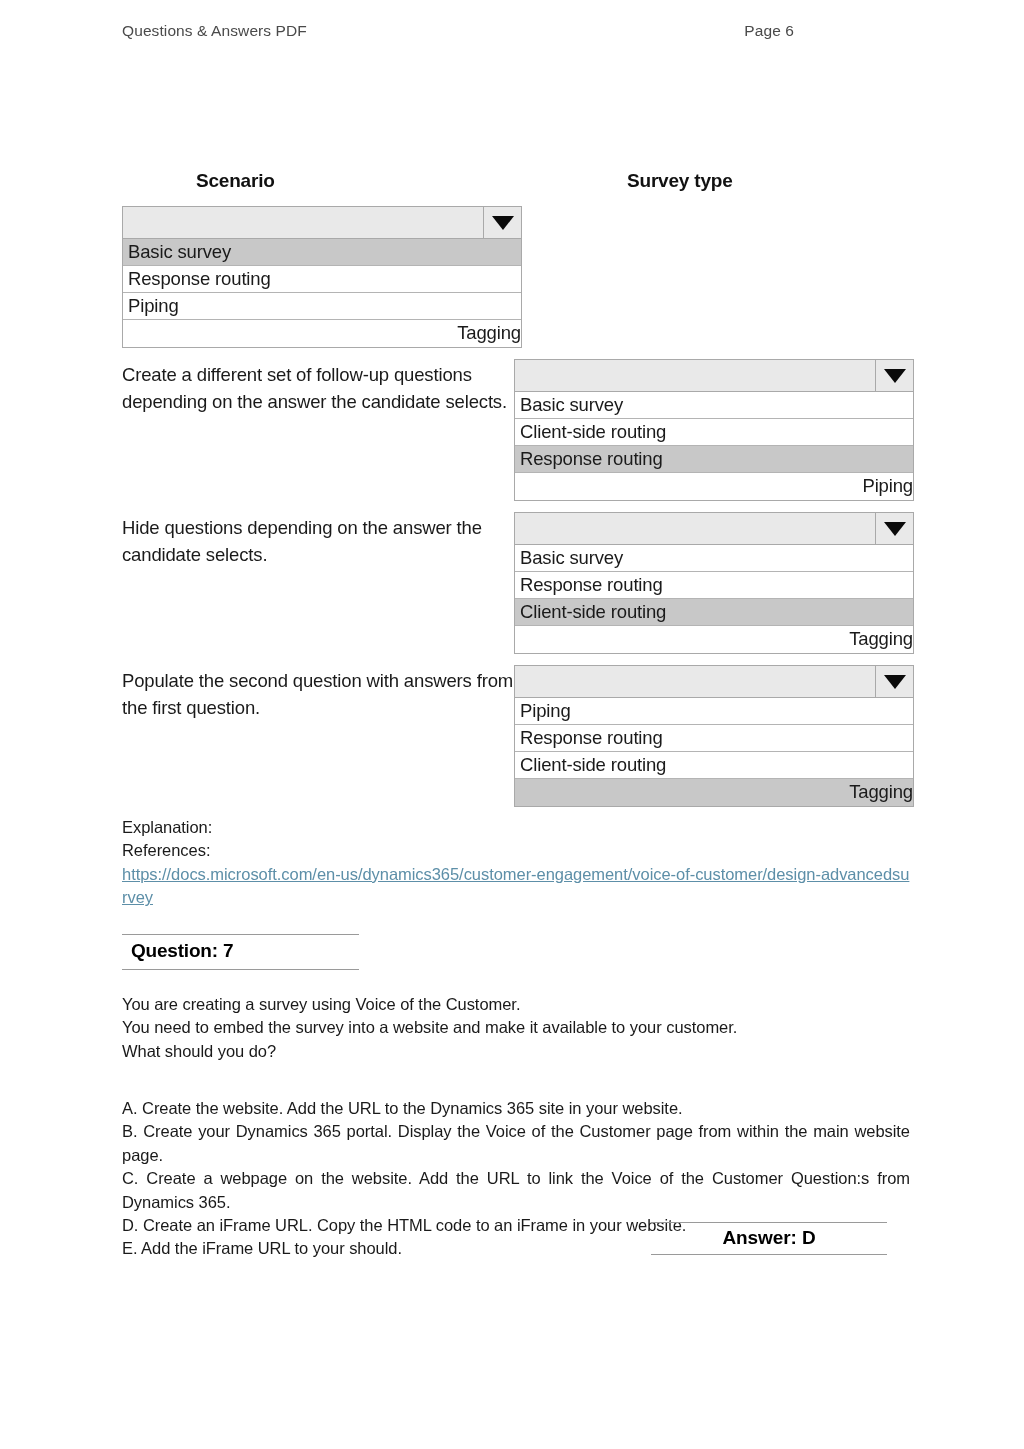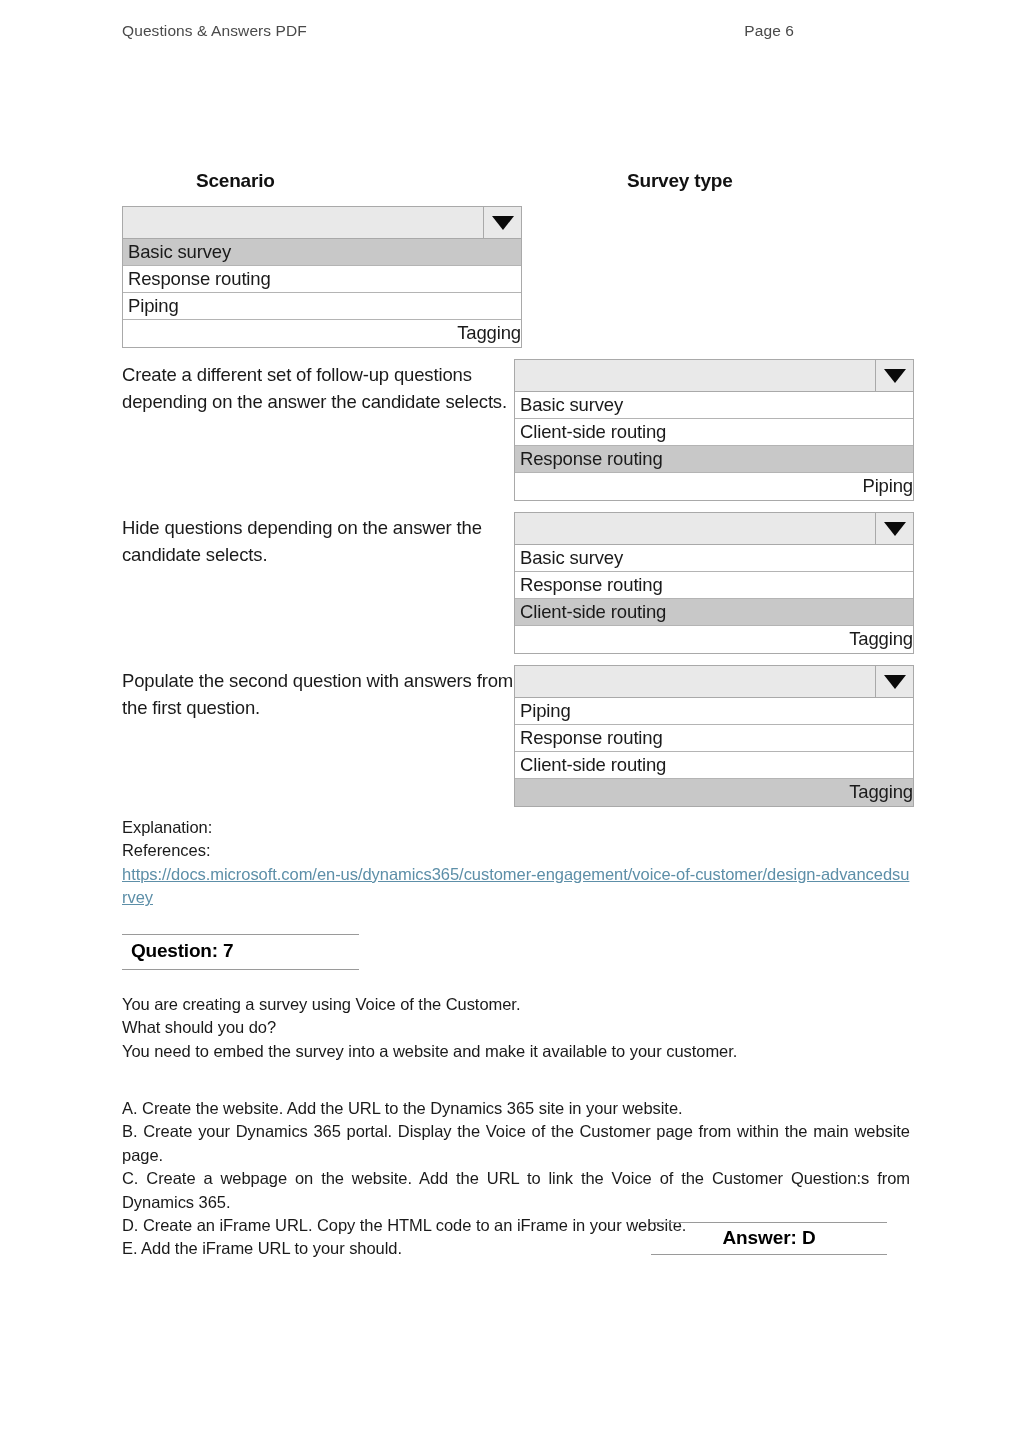--- a/index.html
+++ b/index.html
@@ -293,22 +293,22 @@
   <p class="doc-line">Explanation:</p>
   <p class="doc-line">References:</p>
   <a class="ref-link" href="#">https://docs.microsoft.com/en-us/dynamics365/customer-engagement/voice-of-customer/design-advancedsurvey</a>
 
   <div class="q-heading">
     <span class="q-heading-text">Question: 7</span>
   </div>
 
   <div class="q-stem">
     <p class="doc-line">You are creating a survey using Voice of the Customer.</p>
+    <p class="doc-line">You need to embed the survey into a website and make it available to your customer.</p>
     <p class="doc-line">What should you do?</p>
-    <p class="doc-line">You need to embed the survey into a website and make it available to your customer.</p>
   </div>
 
   <div class="q-options">
     <p class="doc-line">A. Create the website. Add the URL to the Dynamics 365 site in your website.</p>
     <p class="doc-line opt-justify">B. Create your Dynamics 365 portal. Display the Voice of the Customer page from within the main website page.</p>
     <p class="doc-line opt-justify">C. Create a webpage on the website. Add the URL to link the Voice of the Customer Question:s from Dynamics 365.</p>
     <p class="doc-line">D. Create an iFrame URL. Copy the HTML code to an iFrame in your website.</p>
     <p class="doc-line">E. Add the iFrame URL to your should.</p>
   </div>
 

